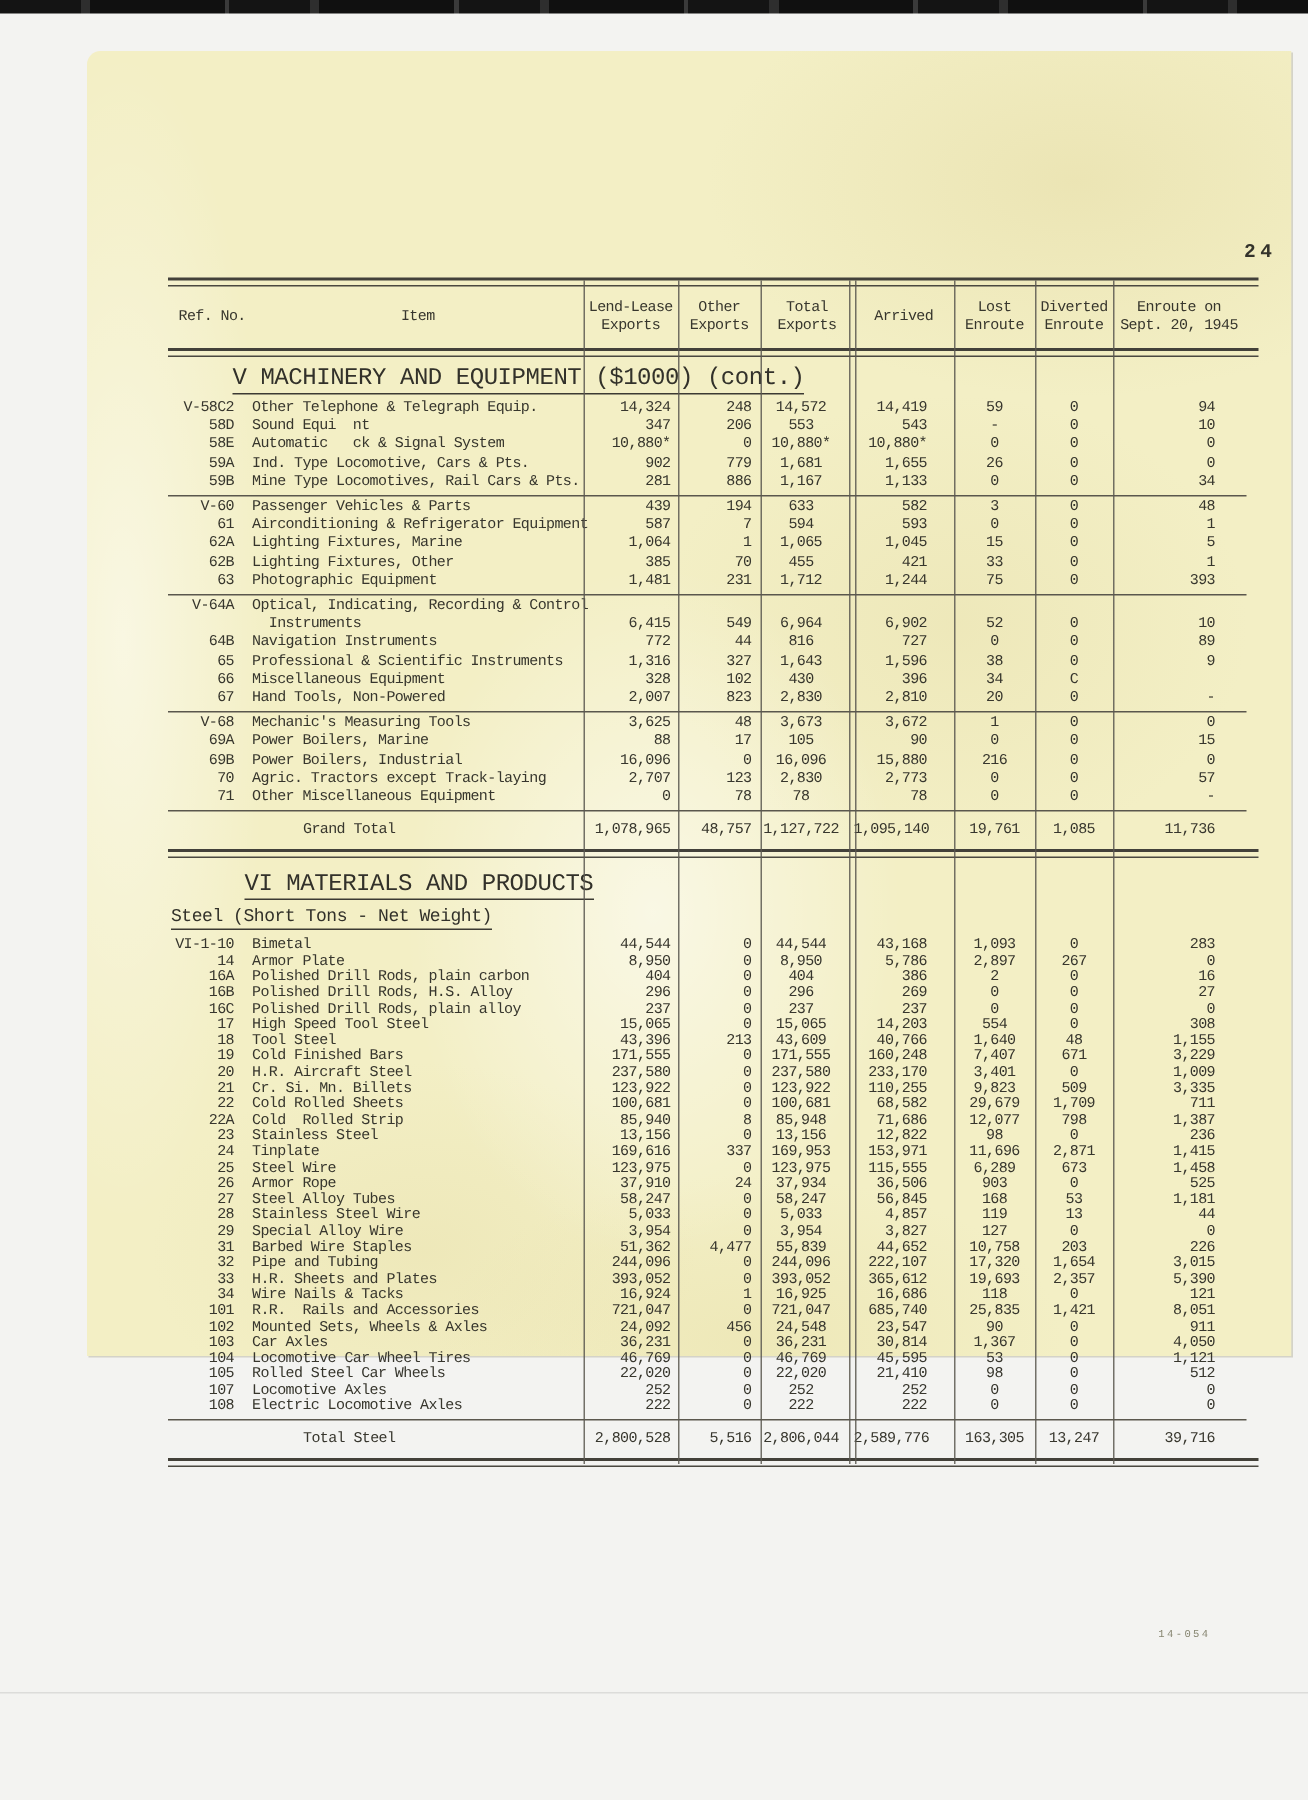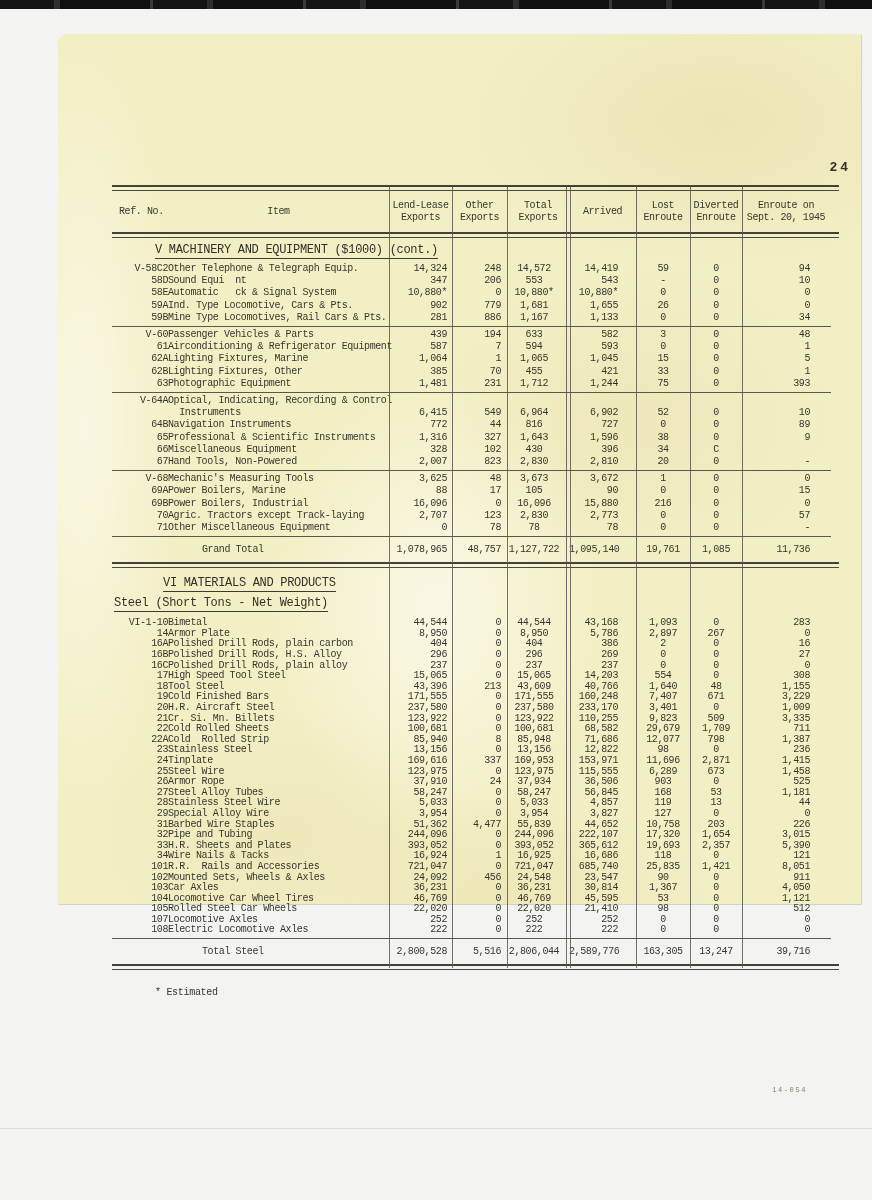--- a/index.html
+++ b/index.html
@@ -23,33 +23,33 @@
   .tablewrap{position:absolute;left:54px;top:151px;width:720px;}
   .tbl{position:relative;}
   .vlines{position:absolute;top:2px;bottom:2px;left:0;right:0;pointer-events:none;}
   .vl{position:absolute;top:0;bottom:0;width:1px;background:#5a5850;opacity:.85;}
   .hr2{height:3px;border-top:2px solid #43413a;border-bottom:1px solid #4a4840;width:727px;}
   .hr1{height:1px;background:#5a574d;margin:2px 0;width:719px;}
   .row{display:grid;grid-template-columns:56px 221px 63px 55px 62px 67px 54px 52px 88px;
     font-size:10px;line-height:12.2px;letter-spacing:-0.4px;color:#37362d;white-space:pre;}
   .grp{margin:2px 0;}
   .grp.steel .row{line-height:10.6px;}
-  .c0{text-align:right;padding-right:0;}
+  .c0{text-align:right;padding-right:12px;}
   .c1{text-align:left;}
   .c2{text-align:right;padding-right:5px;}
   .c3{text-align:right;padding-right:6px;}
   .c4{text-align:center;padding-right:8px;}
   .c5{text-align:right;padding-right:18px;}
   .c6{text-align:center;}
   .c7{text-align:center;}
   .c8{text-align:right;padding-right:20px;}
   .thead{height:41px;align-items:center;}
   .thead span{white-space:pre-line;text-align:center;line-height:11.5px;}
   .thead .h0{text-align:left;padding-left:7px;font-family:Liberation Mono, monospace;}
-  .sectionhead{font-size:12px;letter-spacing:-0.3px;color:#32312a;padding-left:43px;
+  .sectionhead{font-size:16px;letter-spacing:-0.3px;color:#32312a;padding-left:43px;
     margin:5px 0 6px;white-space:pre;}
   .sectionhead.second{margin:8px 0 5px;padding-left:51px;}
   .subhead{font-size:12px;letter-spacing:-0.3px;color:#32312a;padding-left:2px;margin:6px 0 8px;white-space:pre;}
   .u{border-bottom:1px solid #3c3a33;padding-bottom:1px;}
   .trow{height:22px;align-items:center;margin:2px 0 1px;}
   .trow .c1{padding-left:34px;}
   .footnote{font-size:10px;letter-spacing:-0.3px;color:#37362d;padding-left:43px;margin-top:17px;white-space:pre;}
   .stamp{position:absolute;top:1052px;right:54px;font-size:7px;letter-spacing:1.6px;color:#85846f;}
   .scanline{position:absolute;top:1128px;left:0;right:0;height:1px;background:#dcdcda;}
 </style>
@@ -160,18 +160,17 @@
               <div class="row"><span class="c0">104</span><span class="c1">Locomotive Car Wheel Tires</span><span class="c2">46,769</span><span class="c3">0</span><span class="c4">46,769</span><span class="c5">45,595</span><span class="c6">53</span><span class="c7">0</span><span class="c8">1,121</span></div>
               <div class="row"><span class="c0">105</span><span class="c1">Rolled Steel Car Wheels</span><span class="c2">22,020</span><span class="c3">0</span><span class="c4">22,020</span><span class="c5">21,410</span><span class="c6">98</span><span class="c7">0</span><span class="c8">512</span></div>
               <div class="row"><span class="c0">107</span><span class="c1">Locomotive Axles</span><span class="c2">252</span><span class="c3">0</span><span class="c4">252</span><span class="c5">252</span><span class="c6">0</span><span class="c7">0</span><span class="c8">0</span></div>
               <div class="row"><span class="c0">108</span><span class="c1">Electric Locomotive Axles</span><span class="c2">222</span><span class="c3">0</span><span class="c4">222</span><span class="c5">222</span><span class="c6">0</span><span class="c7">0</span><span class="c8">0</span></div>
             </div>
             <div class="hr1"></div>
             <div class="row trow"><span class="c0"></span><span class="c1">Total Steel</span><span class="c2">2,800,528</span><span class="c3">5,516</span><span class="c4">2,806,044</span><span class="c5">2,589,776</span><span class="c6">163,305</span><span class="c7">13,247</span><span class="c8">39,716</span></div>
             <div class="hr2"></div>
           </div>
       </div>
-      <div class="footnote">* Estimated</div>
     </div>
     <div class="stamp">14-054</div>
   </div>
   <div class="scanline"></div>
 </div>
 
 </body></html>

